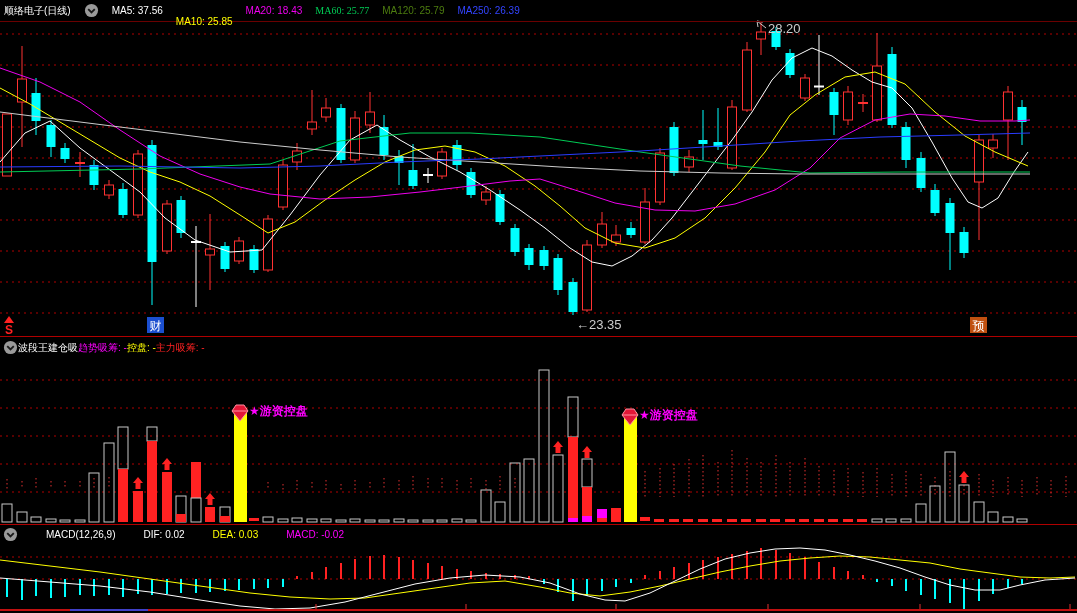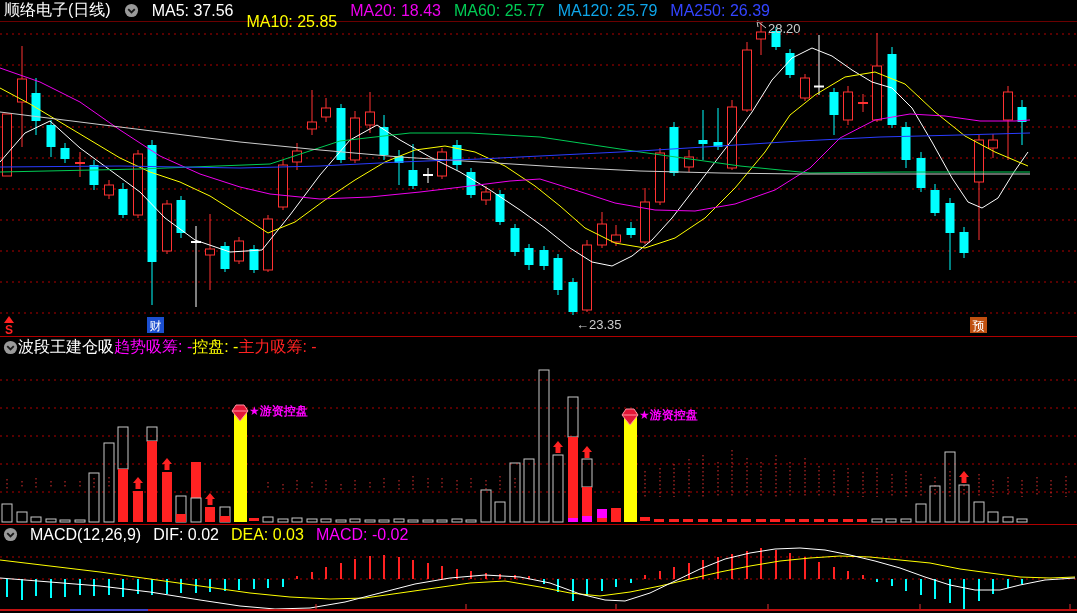--- a/index.html
+++ b/index.html
@@ -1,23 +1,23 @@
 <!DOCTYPE html>
 <html><head>
 <meta charset="utf-8">
 <style>
   html,body{margin:0;padding:0;background:#000;}
   #app{position:relative;width:1077px;height:613px;background:#000;overflow:hidden;
        font-family:"Liberation Sans","DejaVu Sans",sans-serif;}
   #canvas{position:absolute;left:0;top:0;}
   .hdr{position:absolute;left:0;width:1073px;display:flex;align-items:center;
-       font-size:16px;white-space:nowrap;z-index:5;background:transparent;}
+       font-size:10px;white-space:nowrap;z-index:5;background:transparent;}
   #top-header{top:0;height:21px;padding-left:4px;gap:13px;}
   #wave-header{top:338px;height:19px;padding-left:3px;gap:0;}
-  #macd-header{top:525px;height:19px;padding-left:3px;gap:12px;}
+  #macd-header{top:525px;height:19px;padding-left:3px;gap:28px;}
   .chev{width:15px;height:15px;display:inline-flex;flex:0 0 auto;cursor:pointer;}
   .t-white{color:#ffffff;}
 </style>
 </head>
 <body>
 
 <div id="app">
 
   <svg id="canvas" width="1077" height="613">
       <g>
@@ -592,22 +592,22 @@
     <span class="t-white">顺络电子(日线)</span>
     <span class="chev">
       <svg viewBox="0 0 16 16" width="15" height="15">
           <circle cx="8" cy="8" r="7" fill="#9a9a9a"></circle>
           <path d="M4.5 6.5 L8 10 L11.5 6.5" stroke="#1a1a1a" stroke-width="2" fill="none"></path>
         </svg>
     </span>
     <span style="color: rgb(255, 255, 255);">MA5: 37.56</span>
     <span style="color: rgb(255, 255, 0); margin-top: 22px;">MA10: 25.85</span>
     <span style="color: rgb(238, 0, 238);">MA20: 18.43</span>
-    <span style="color: rgb(0, 204, 85);">MA60: 25.77</span>
-    <span style="color: #0ea5e9;">MA120: 25.79</span>
+    <span style="color: rgb(0, 204, 85); font-family: Liberation Serif, serif;">MA60: 25.77</span>
+    <span style="color: #4d7c0f;">MA120: 25.79</span>
     <span style="color: rgb(51, 68, 255);">MA250: 26.39</span>
   </div>
 
   <div class="hdr" id="wave-header">
     <span class="chev">
       <svg viewBox="0 0 16 16" width="15" height="15">
           <circle cx="8" cy="8" r="7" fill="#9a9a9a"></circle>
           <path d="M4.5 6.5 L8 10 L11.5 6.5" stroke="#1a1a1a" stroke-width="2" fill="none"></path>
         </svg>
     </span>

